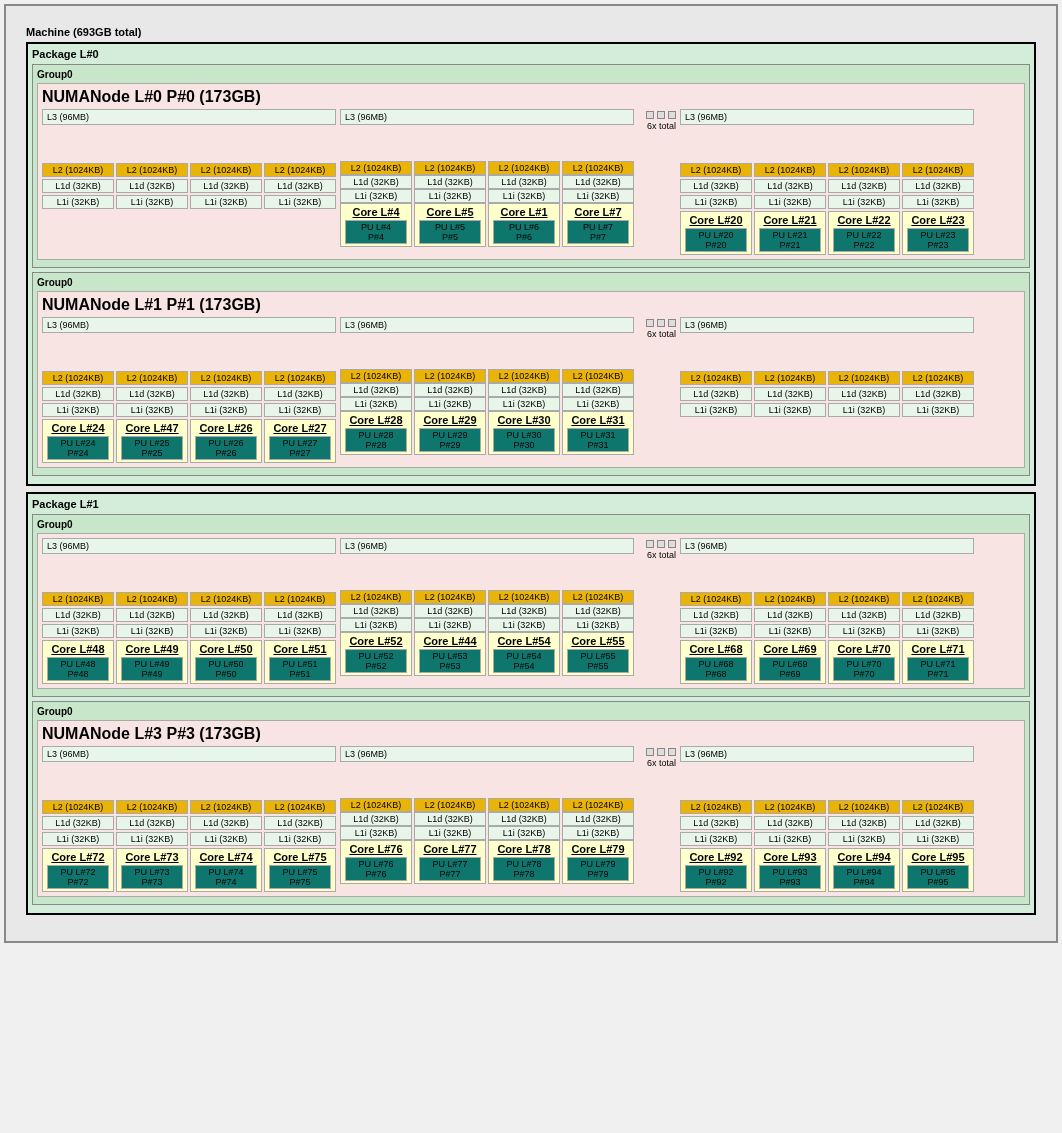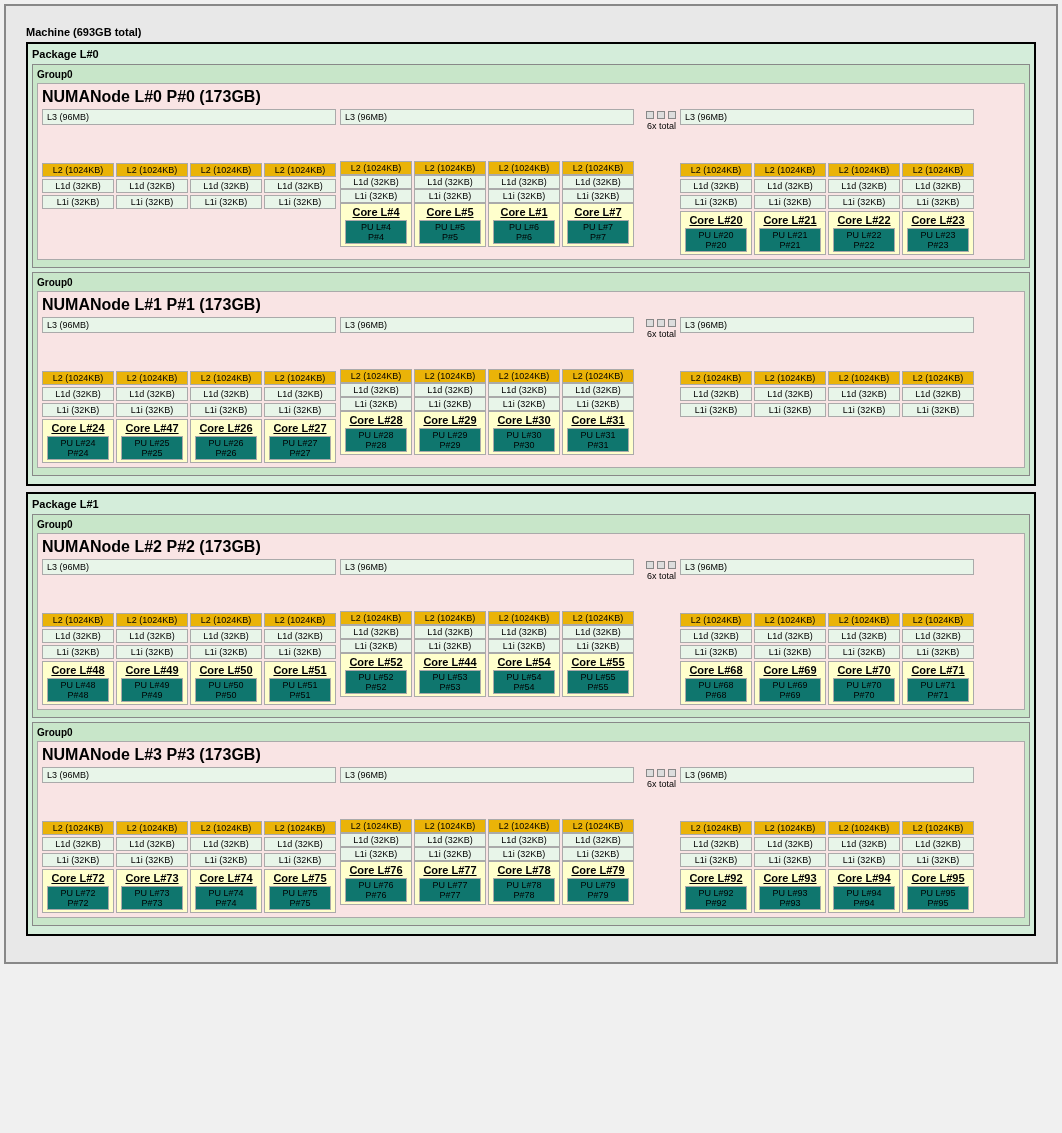--- a/index.html
+++ b/index.html
@@ -395,21 +395,20 @@
       </div>
     </div>
   </div>
 
   <div class="package-box">
     <div class="package-title">Package L#1</div>
 
     <div class="group-box">
       <div class="group-title">Group0</div>
       <div class="numa-box">
-        <div class="numa-title">NUMANode L#2 P#2 (173GB)</div>
         <div class="numa-content">
           <div class="cache-group">
             <div class="l3-box">L3 (96MB)</div>
             <div class="row">
                 <div class="l2-box">L2 (1024KB)</div>
                 <div class="l2-box">L2 (1024KB)</div>
                 <div class="l2-box">L2 (1024KB)</div>
                 <div class="l2-box">L2 (1024KB)</div>
               </div>
             <div class="row">

